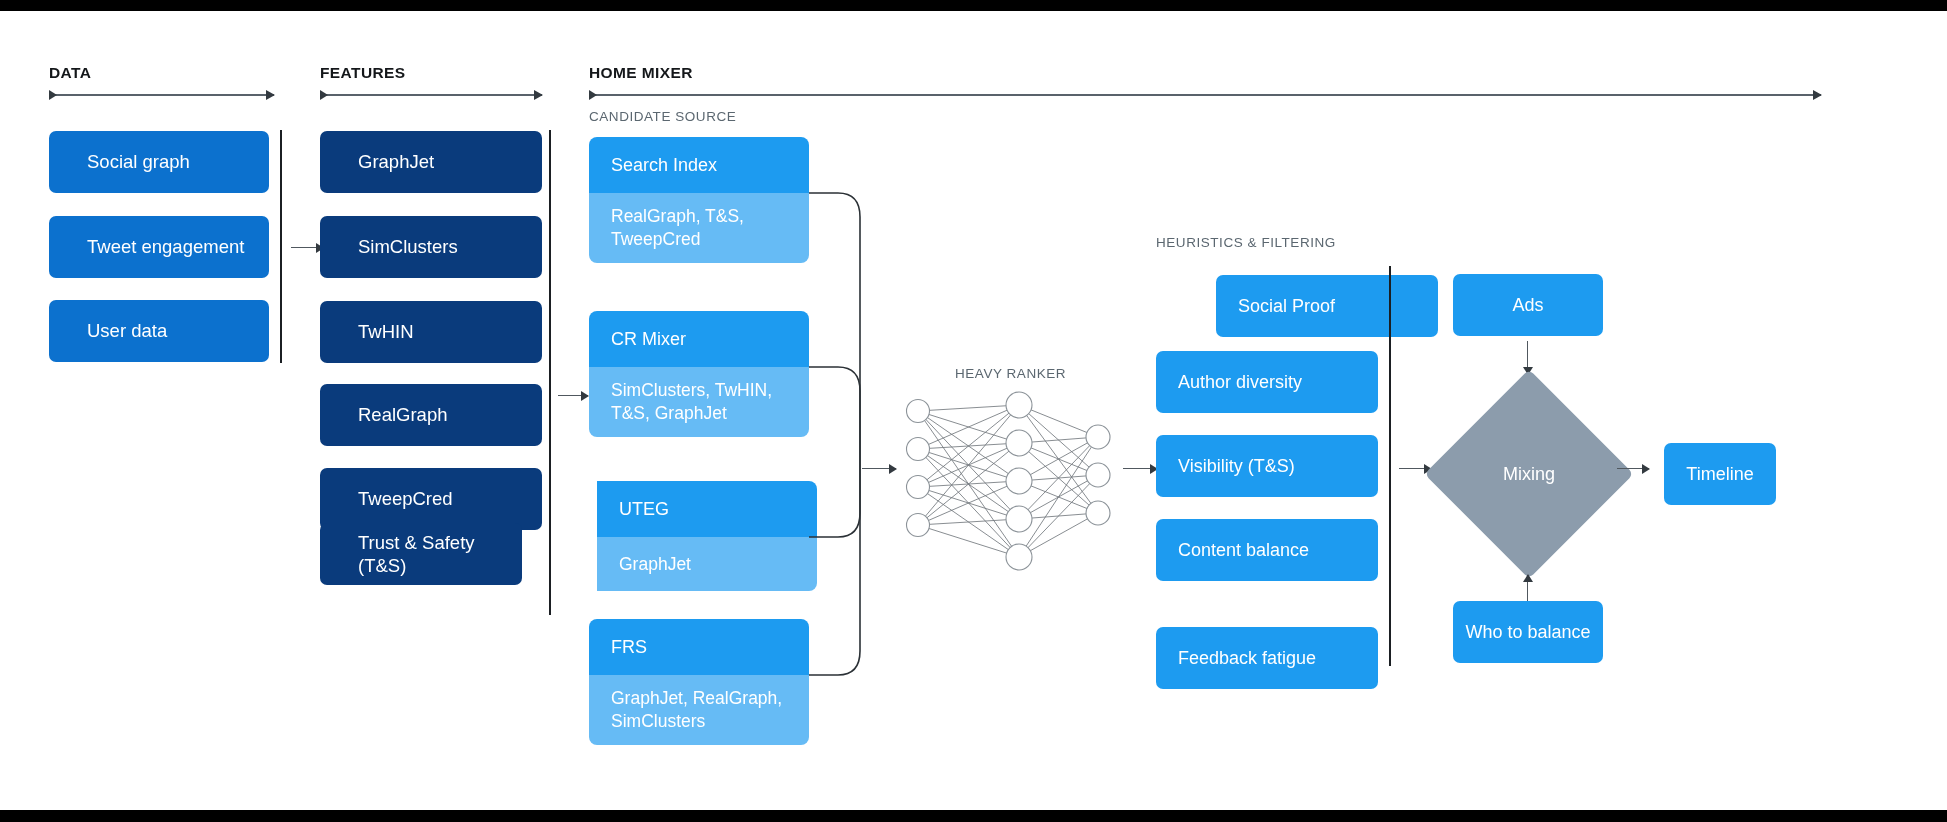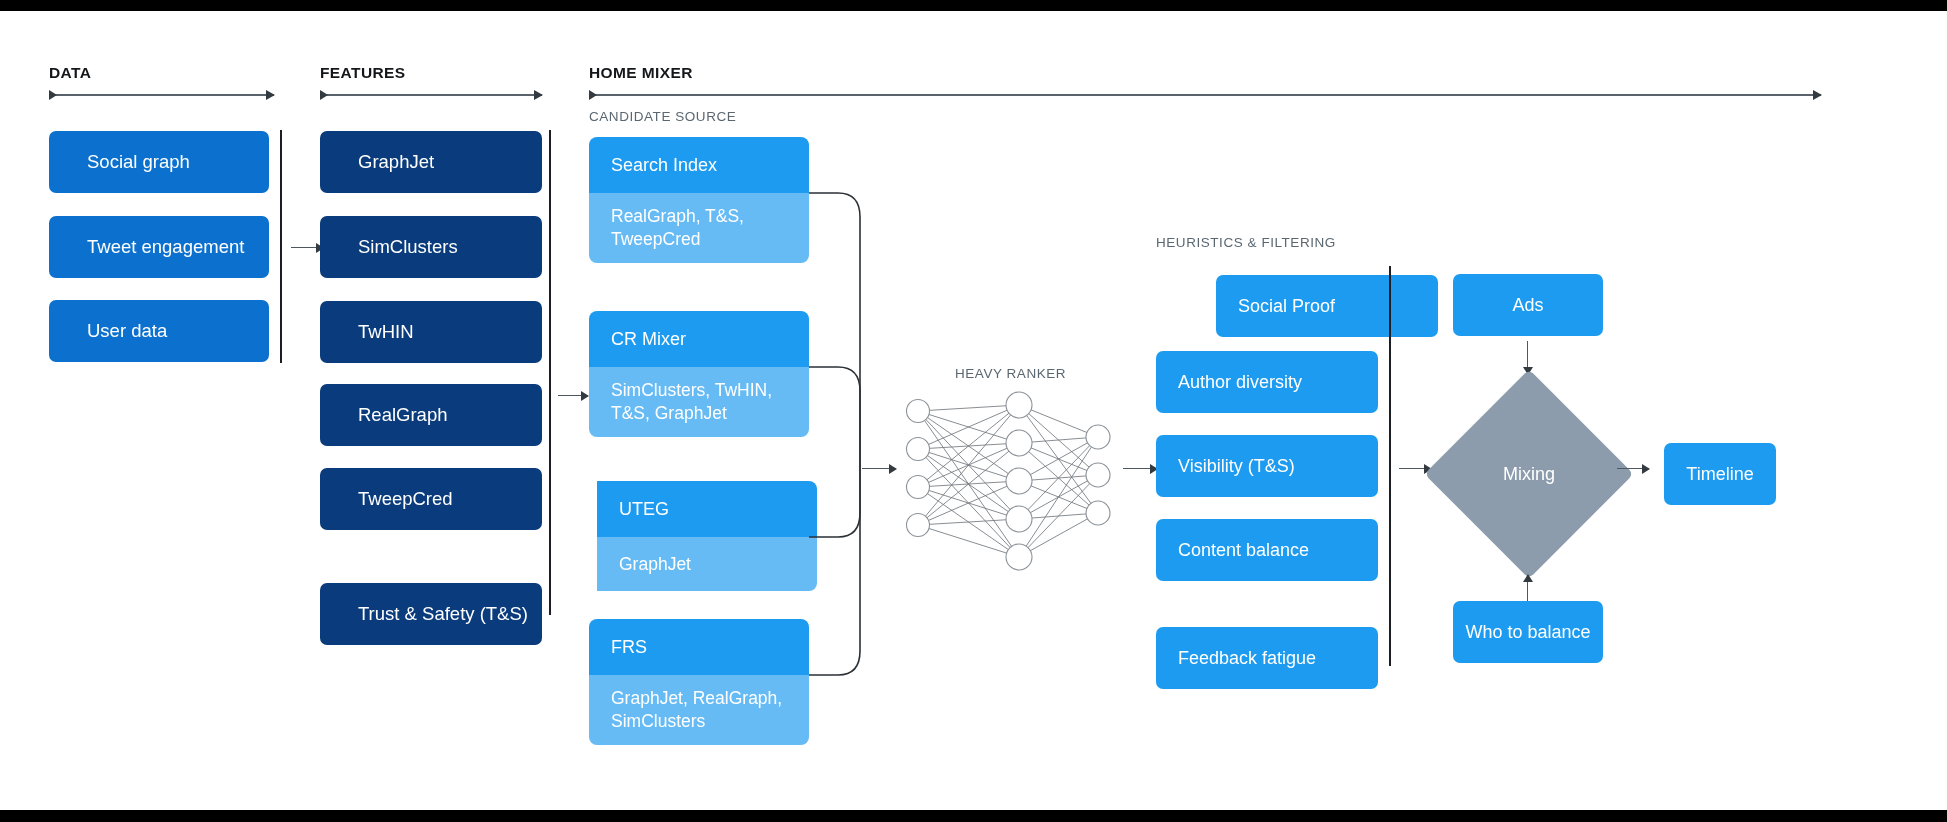--- a/index.html
+++ b/index.html
@@ -143,21 +143,21 @@
     </div>
     <div class="box feature" style="left:320px;top:290px;width:222px;height:62px;">
       <span>TwHIN</span>
     </div>
     <div class="box feature" style="left:320px;top:373px;width:222px;height:62px;">
       <span>RealGraph</span>
     </div>
     <div class="box feature" style="left:320px;top:457px;width:222px;height:62px;">
       <span>TweepCred</span>
     </div>
-    <div class="box feature" style="left:320px;top:572px;width:222px;height:62px;">
+    <div class="box feature" style="left:320px;top:512px;width:202px;height:62px;">
       <span>Trust &amp; Safety (T&amp;S)</span>
     </div>
 
     <div class="vdiv" style="left:549px;top:119px;height:485px;"></div>
     <div class="sarrow" style="left:558px;top:379px;width:30px;">
       <div class="ln"></div>
         <div class="hd"></div>
     </div>
 
     <div class="cand" style="left:589px;top:126px;width:220px;">

